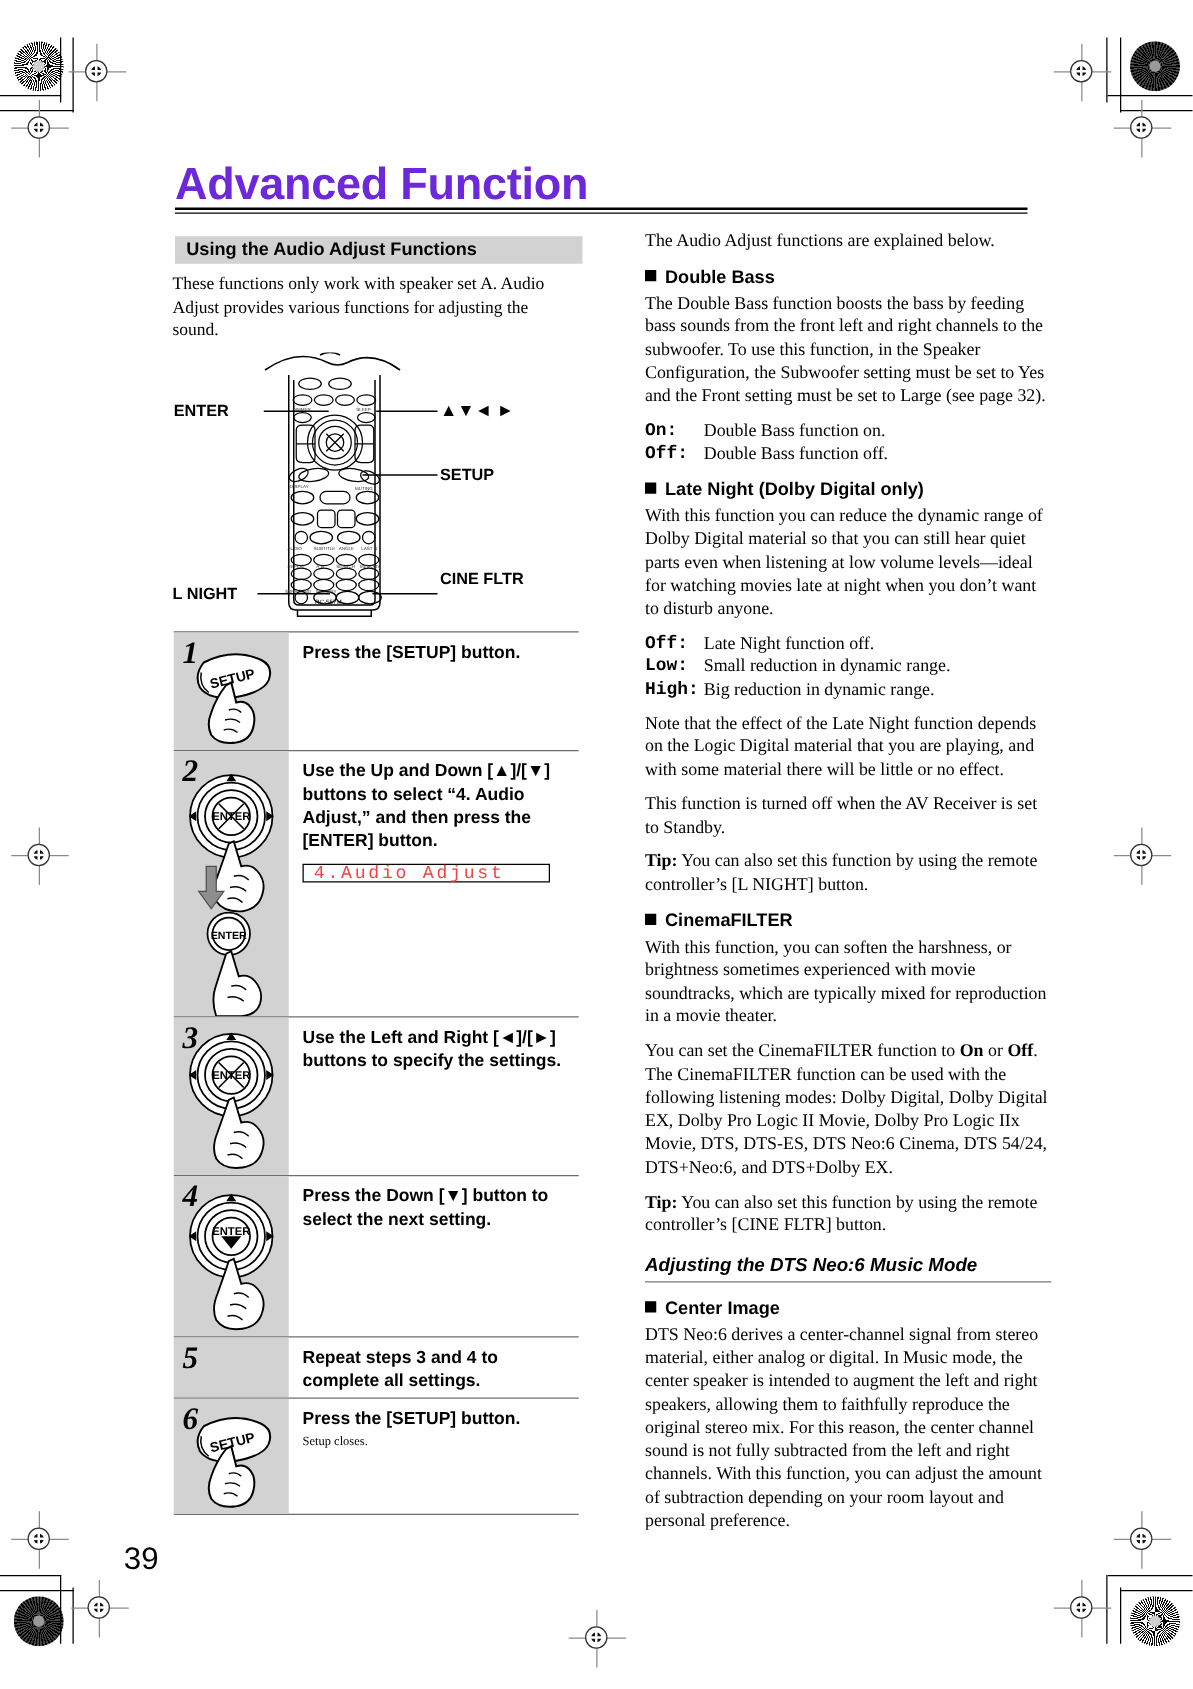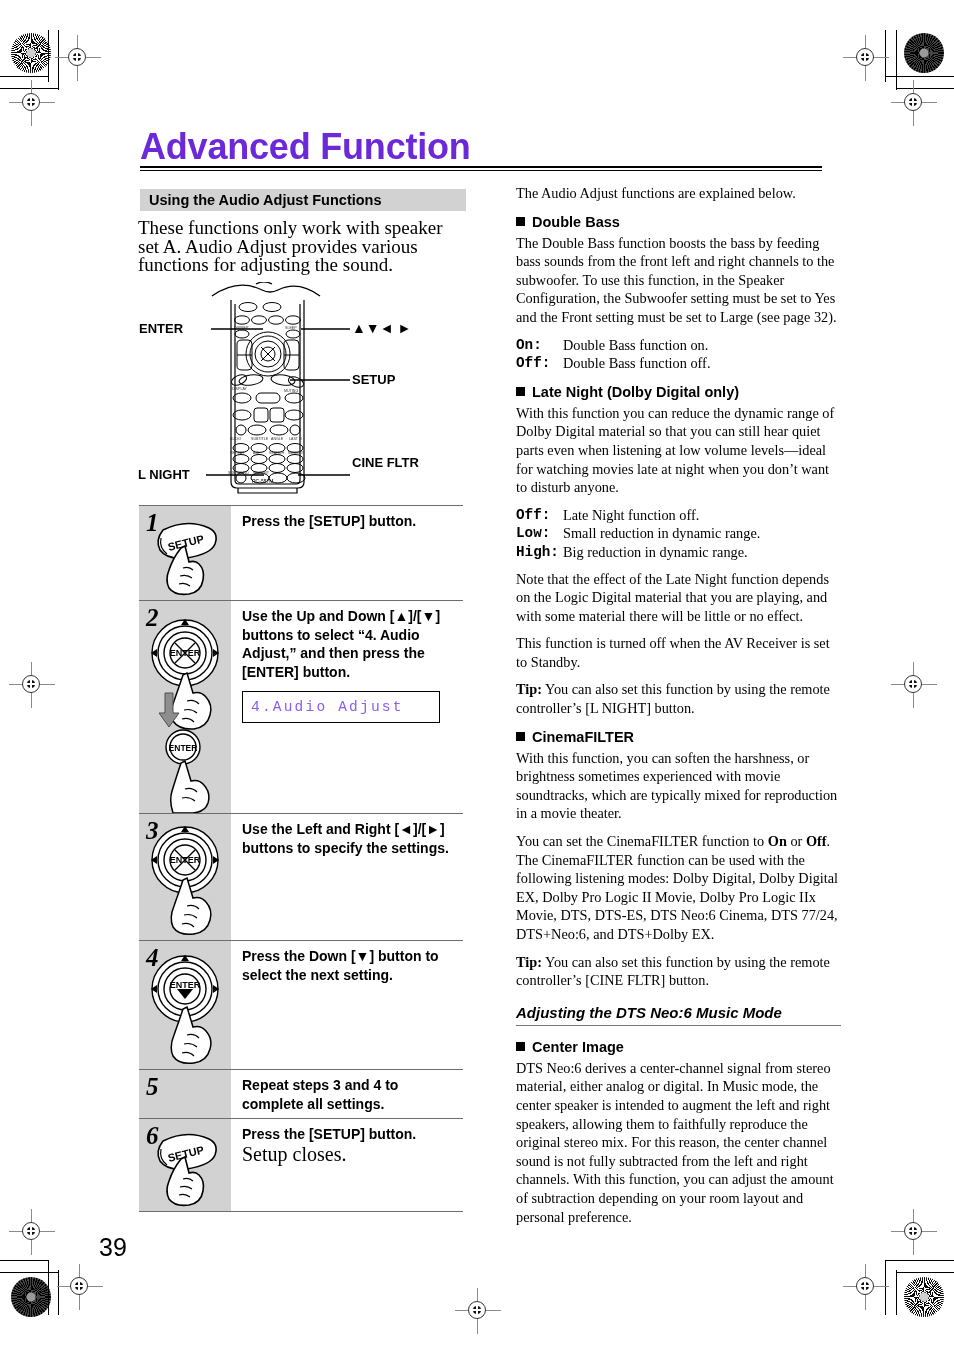--- a/index.html
+++ b/index.html
@@ -118,21 +118,21 @@
     font-size: 14.5px;
     line-height: 22px;
     padding-left: 9px;
     box-sizing: border-box;
   }
 
   .intro {
     position: absolute;
     left: 138px; top: 219px;
     width: 320px;
-    font-size: 19px;
+    font-size: 14px;
     line-height: 18.6px;
   }
 
   
   #remote-figure {
     position: absolute;
     left: 138px; top: 282px;
     width: 330px; height: 215px;
   }
   .callout-label {
@@ -176,35 +176,35 @@
     box-sizing: border-box;
   }
   .step-title {
     font-family: "Liberation Sans", sans-serif;
     font-weight: bold;
     font-size: 14px;
     line-height: 18.5px;
   }
   .step-sub {
     font-family: "Liberation Serif", serif;
-    font-size: 20px;
+    font-size: 10px;
     line-height: 18px;
     margin-top: 1px;
   }
 
   
   .lcd {
     margin-top: 10px;
     width: 198px;
-    height: 32px;
+    height: 15px;
     border: 1.6px solid #000;
     font-family: "Liberation Mono", monospace;
     font-size: 14.5px;
     letter-spacing: 2.2px;
-    color: #8b5cf6;
+    color: #ef4444;
     display: flex;
     align-items: center;
     padding-left: 8px;
     box-sizing: border-box;
   }
 
   
   #right-col {
     position: absolute;
     left: 498px; top: 184px;
@@ -723,21 +723,21 @@
       </div>
     </div>
     <p class="rc-para" style="margin-top:8px;">Note that the effect of the Late Night function depends on the Logic Digital material that you are playing, and with some material there will be little or no effect.</p>
     <p class="rc-para">This function is turned off when the AV Receiver is set to Standby.</p>
     <p class="rc-para"><span class="bold">Tip:</span><span> You can also set this function by using the remote controller’s [L NIGHT] button.</span></p>
 
     <div class="rc-head">
       <span class="sq"></span><span>CinemaFILTER</span>
     </div>
     <p class="rc-para">With this function, you can soften the harshness, or brightness sometimes experienced with movie soundtracks, which are typically mixed for reproduction in a movie theater.</p>
-    <p class="rc-para"><span>You can set the CinemaFILTER function to </span><span class="bold">On</span><span> or </span><span class="bold">Off</span><span>. The CinemaFILTER function can be used with the following listening modes: Dolby Digital, Dolby Digital EX, Dolby Pro Logic II Movie, Dolby Pro Logic IIx Movie, DTS, DTS-ES, DTS Neo:6 Cinema, DTS 77/24, DTS+Neo:6, and DTS+Dolby EX.</span></p>
+    <p class="rc-para"><span>You can set the CinemaFILTER function to </span><span class="bold">On</span><span> or </span><span class="bold">Off</span><span>. The CinemaFILTER function can be used with the following listening modes: Dolby Digital, Dolby Digital EX, Dolby Pro Logic II Movie, Dolby Pro Logic IIx Movie, DTS, DTS-ES, DTS Neo:6 Cinema, DTS 54/24, DTS+Neo:6, and DTS+Dolby EX.</span></p>
     <p class="rc-para"><span class="bold">Tip:</span><span> You can also set this function by using the remote controller’s [CINE FLTR] button.</span></p>
 
     <div class="sub-title sub-title-rule">Adjusting the DTS Neo:6 Music Mode</div>
     <div class="rc-head" style="margin-top:12px;">
       <span class="sq"></span><span>Center Image</span>
     </div>
     <p class="rc-para">DTS Neo:6 derives a center-channel signal from stereo material, either analog or digital. In Music mode, the center speaker is intended to augment the left and right speakers, allowing them to faithfully reproduce the original stereo mix. For this reason, the center channel sound is not fully subtracted from the left and right channels. With this function, you can adjust the amount of subtraction depending on your room layout and personal preference.</p>
   </div>
 
   <div class="page-num">39</div>

